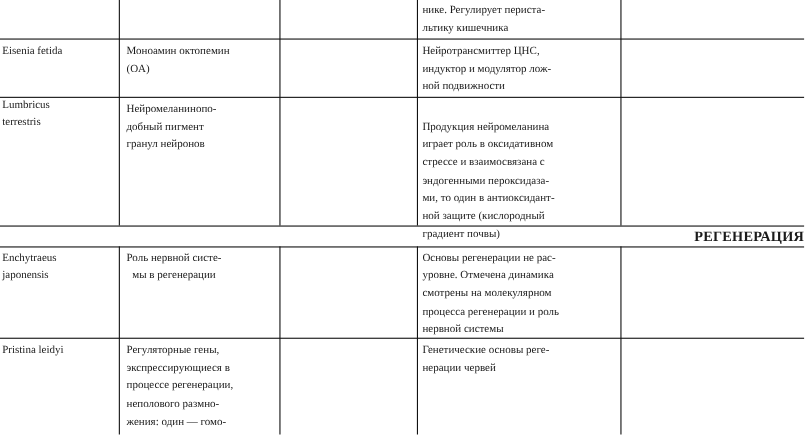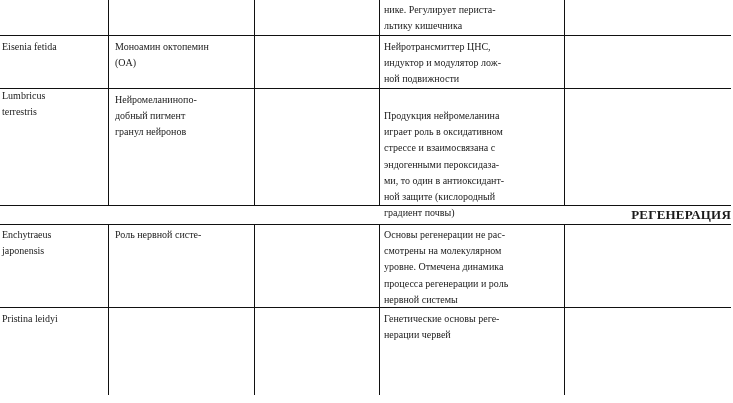--- a/index.html
+++ b/index.html
@@ -72,30 +72,38 @@
   </div>
 
   <div class="section">РЕГЕНЕРАЦИЯ</div>
 
   <div class="cell" style="left:2px; top:227px;">
     <span class="ln">Enchytraeus</span>
     <span class="ln">japonensis</span>
   </div>
   <div class="cell" style="left:115px; top:227px;text-align:center;">
     <span class="ln">Роль нервной систе-</span>
+    <span class="ln">мы в регенерации</span>
   </div>
   <div class="cell" style="left:384px; top:227px;">
     <span class="ln">Основы регенерации не рас-</span>
+    <span class="ln">уровне. Отмечена динамика</span>
     <span class="ln">смотрены на молекулярном</span>
-    <span class="ln">уровне. Отмечена динамика</span>
     <span class="ln">процесса регенерации и роль</span>
     <span class="ln">нервной системы</span>
   </div>
 
   <div class="cell" style="left:2px; top:311px;">
     <span class="ln">Pristina leidyi</span>
+  </div>
+  <div class="cell" style="left:115px; top:311px;">
+    <span class="ln">Регуляторные гены,</span>
+    <span class="ln">экспрессирующиеся в</span>
+    <span class="ln">процессе регенерации,</span>
+    <span class="ln">неполового размно-</span>
+    <span class="ln">жения: один — гомо-</span>
   </div>
   <div class="cell" style="left:384px; top:311px;">
     <span class="ln">Генетические основы реге-</span>
     <span class="ln">нерации червей</span>
   </div>
 
 </div>
 
 </body></html>

